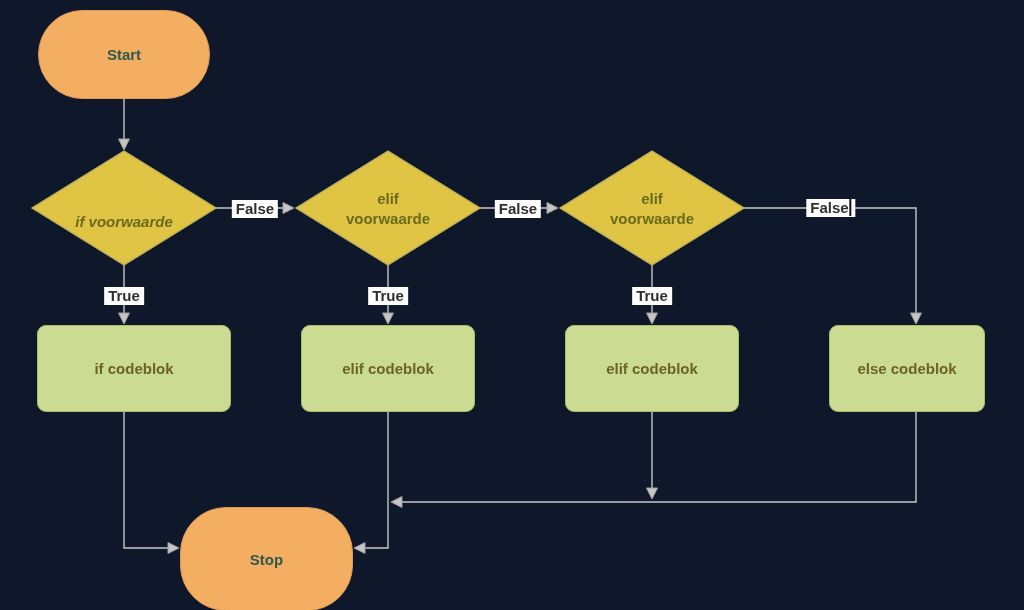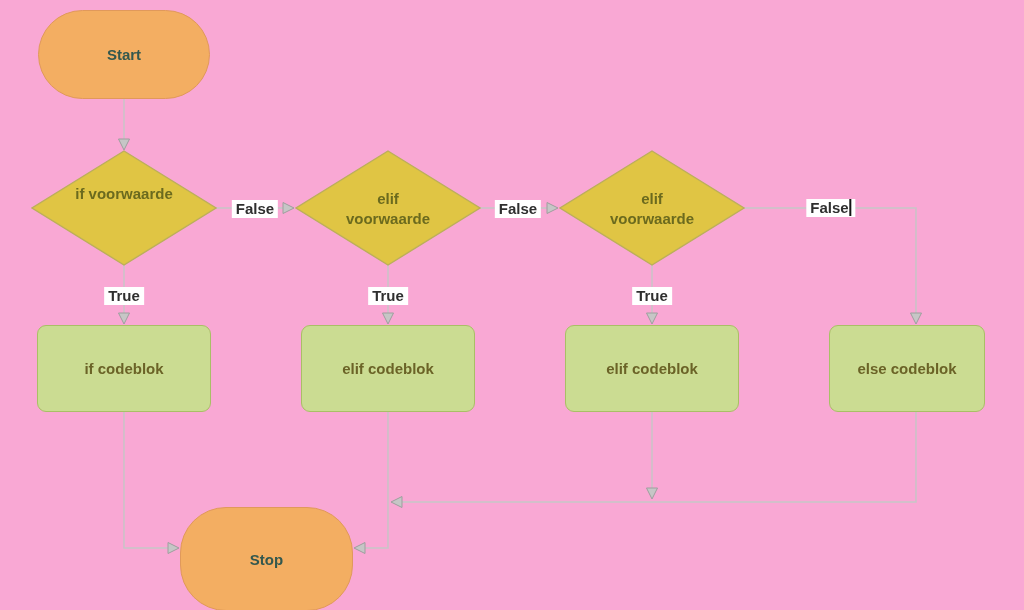--- a/index.html
+++ b/index.html
@@ -1,20 +1,20 @@
 <!DOCTYPE html>
 <html><head>
 <meta charset="utf-8">
 <style>
   html, body { margin: 0; padding: 0; background: #ffffff; }
   .canvas {
     position: relative;
     width: 1024px;
     height: 610px;
-    background: #f9a8d4;
+    background: #0f172a;
     font-family: "Liberation Sans", sans-serif;
     overflow: hidden;
   }
   svg.wires { position: absolute; left: 0; top: 0; width: 1024px; height: 610px; }
   .edge { stroke: #c6c6c6; stroke-width: 1.4; fill: none; }
   .arrow { fill: #c6c6c6; stroke: #9e9e9e; stroke-width: 1; }
   .decision-shape { fill: #e0c544; stroke: #bcaf5a; stroke-width: 1.4; }
   .node {
     position: absolute;
     display: flex;
@@ -105,25 +105,25 @@
   </svg>
 
   <div class="node terminal" style="left:38px; top:10px; width:172px; height:89px;">
     <span>Start</span>
   </div>
 
   <div class="node terminal" style="left:180px; top:507px; width:173px; height:104px;">
     <span>Stop</span>
   </div>
 
-  <div class="dlabel" style="left:124px; top:194px;">if voorwaarde</div>
+  <div class="dlabel" style="left:124px; top:222px;font-style:italic;">if voorwaarde</div>
   <div class="dlabel" style="left:388px; top:208px;">elif voorwaarde</div>
   <div class="dlabel" style="left:652px; top:208px;">elif voorwaarde</div>
 
-  <div class="node process" style="left:37px; top:325px; width:174px; height:87px;">
+  <div class="node process" style="left:37px; top:325px; width:194px; height:87px;">
     <span>if codeblok</span>
   </div>
   <div class="node process" style="left:301px; top:325px; width:174px; height:87px;">
     <span>elif codeblok</span>
   </div>
   <div class="node process" style="left:565px; top:325px; width:174px; height:87px;">
     <span>elif codeblok</span>
   </div>
   <div class="node process" style="left:829px; top:325px; width:156px; height:87px;">
     <span>else codeblok</span>

